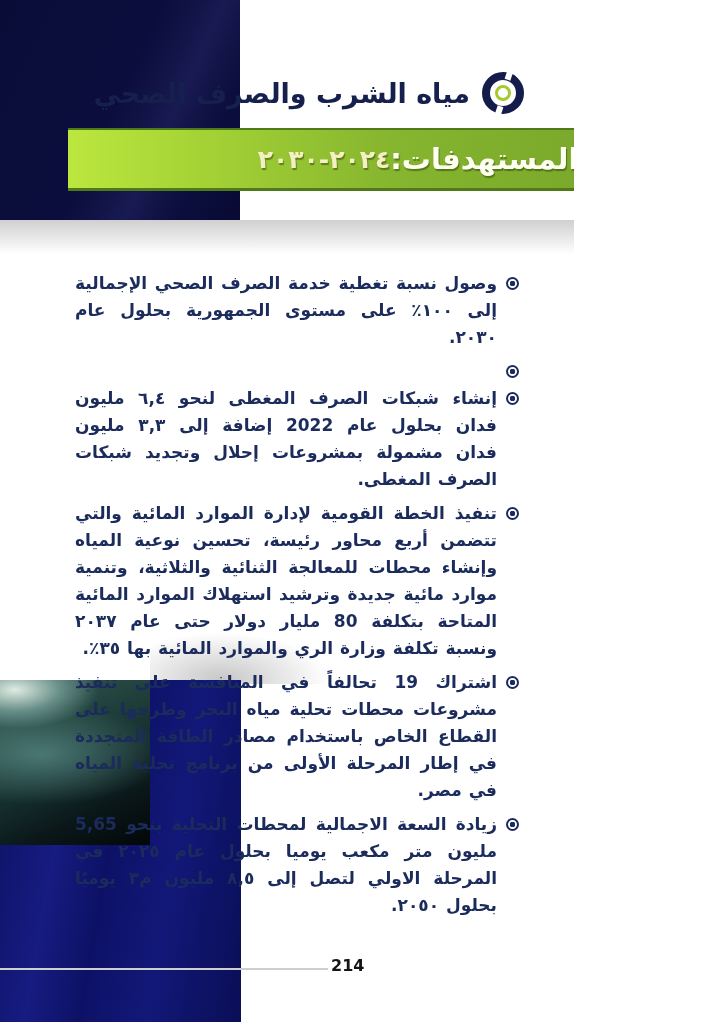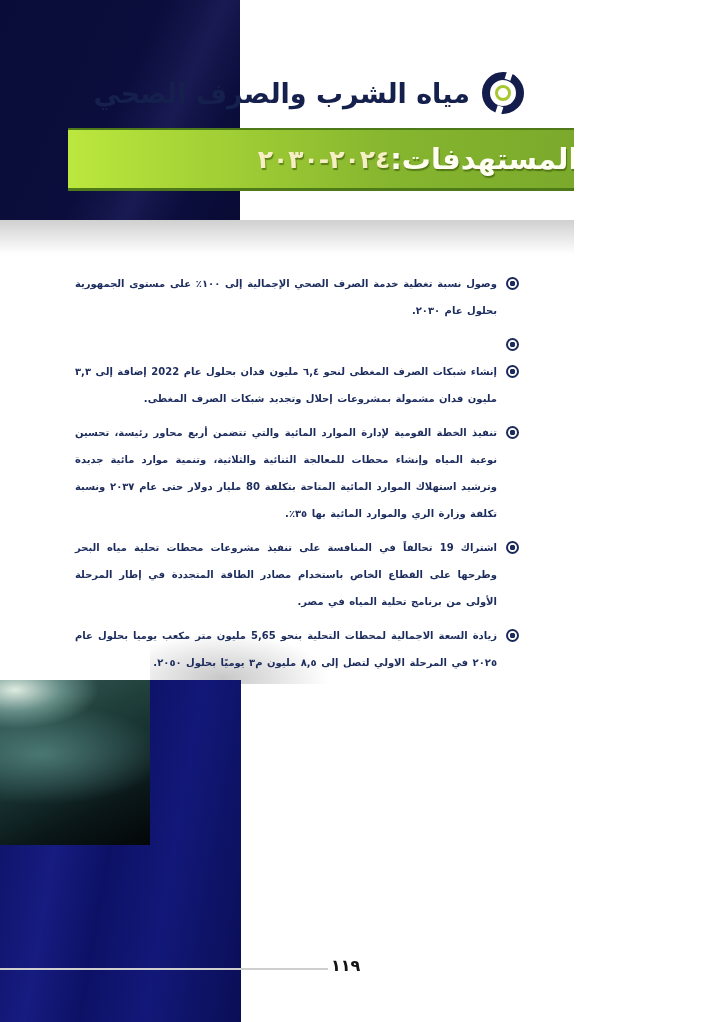--- a/index.html
+++ b/index.html
@@ -125,21 +125,21 @@
   }
   .bullet-marker {
     flex: 0 0 auto;
     margin-top: 7px;
     width: 13px; height: 13px;
     border: 2px solid #1b2b5c;
     border-radius: 50%;
     background: radial-gradient(circle at 50% 50%, #1b2b5c 0 2.6px, transparent 3px);
   }
   .bullets p {
-    font-size: 10px;
+    font-size: 17px;
     font-weight: bold;
     color: #1b2b5c;
     line-height: 27px;
     text-align: justify;
     text-align-last: right;
     word-spacing: 1px;
   }
 
   
   .bottom-navy {
@@ -232,15 +232,15 @@
       <p>زيادة السعة الاجمالية لمحطات التحلية بنحو 5,65 مليون متر مكعب يوميا بحلول عام ٢٠٢٥ في المرحلة الاولي لتصل إلى ٨,٥ مليون م٣ يوميًا بحلول ٢٠٥٠.</p>
     </li>
   </ul>
 
   <div class="bottom-shadow"></div>
   <div class="bottom-navy">
     <div class="photo"></div>
   </div>
 
   <div class="footer-rule"></div>
-  <div class="page-number">١١٩</div>
+  <div class="page-number">214</div>
 
 </div>
 
 </body></html>

